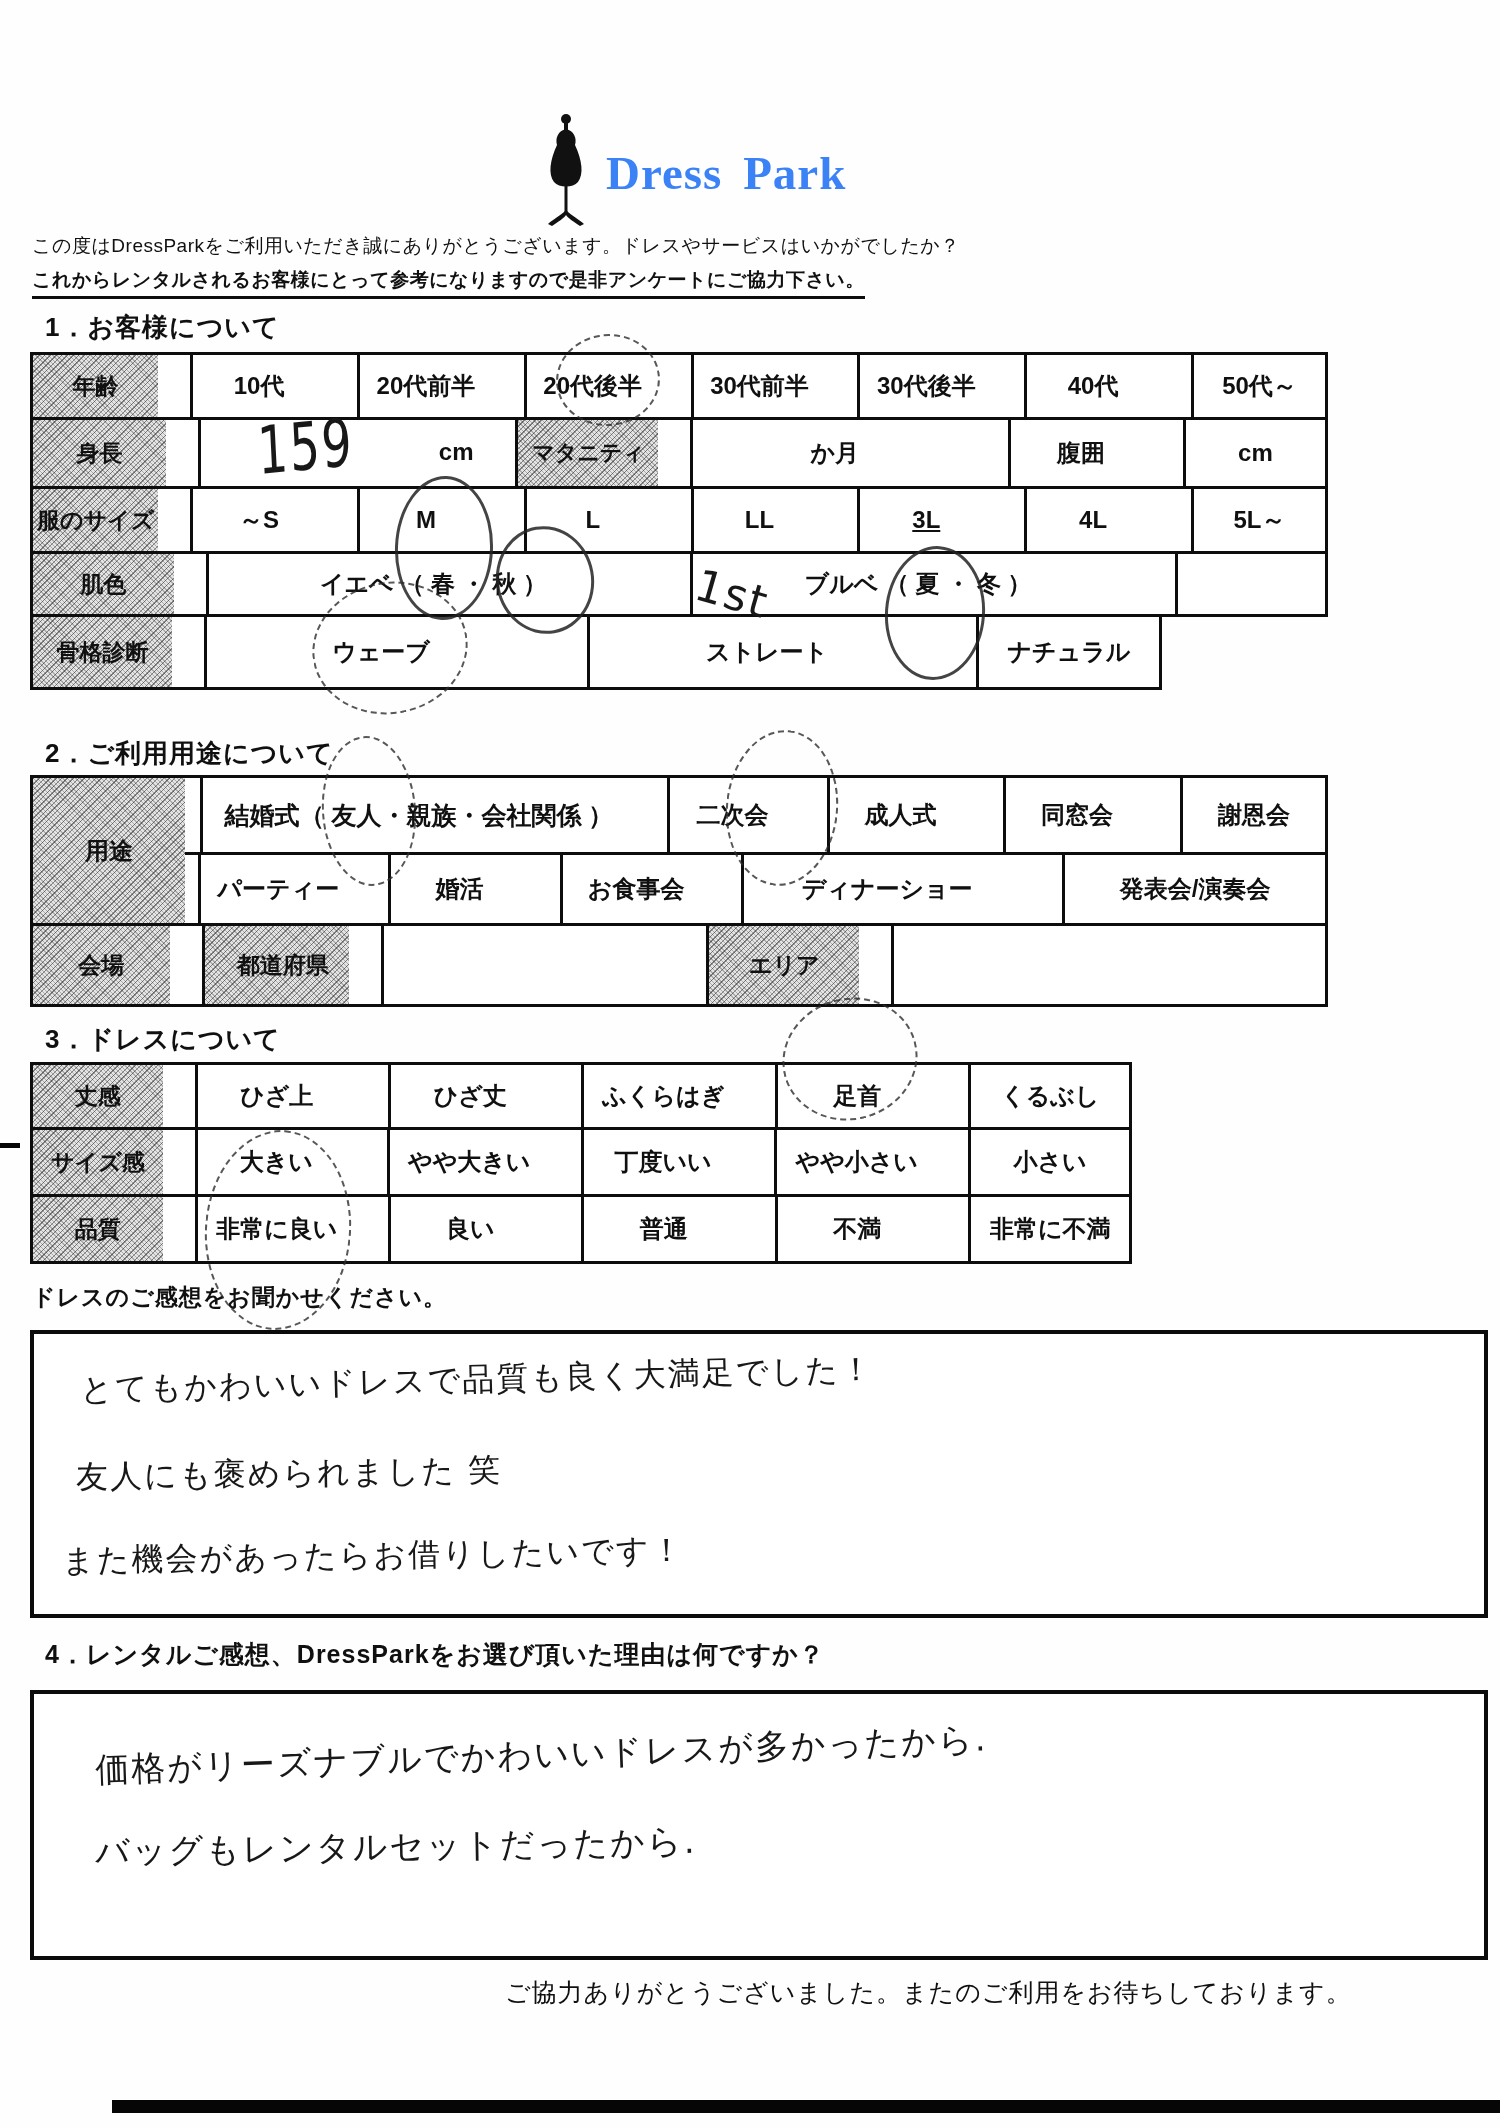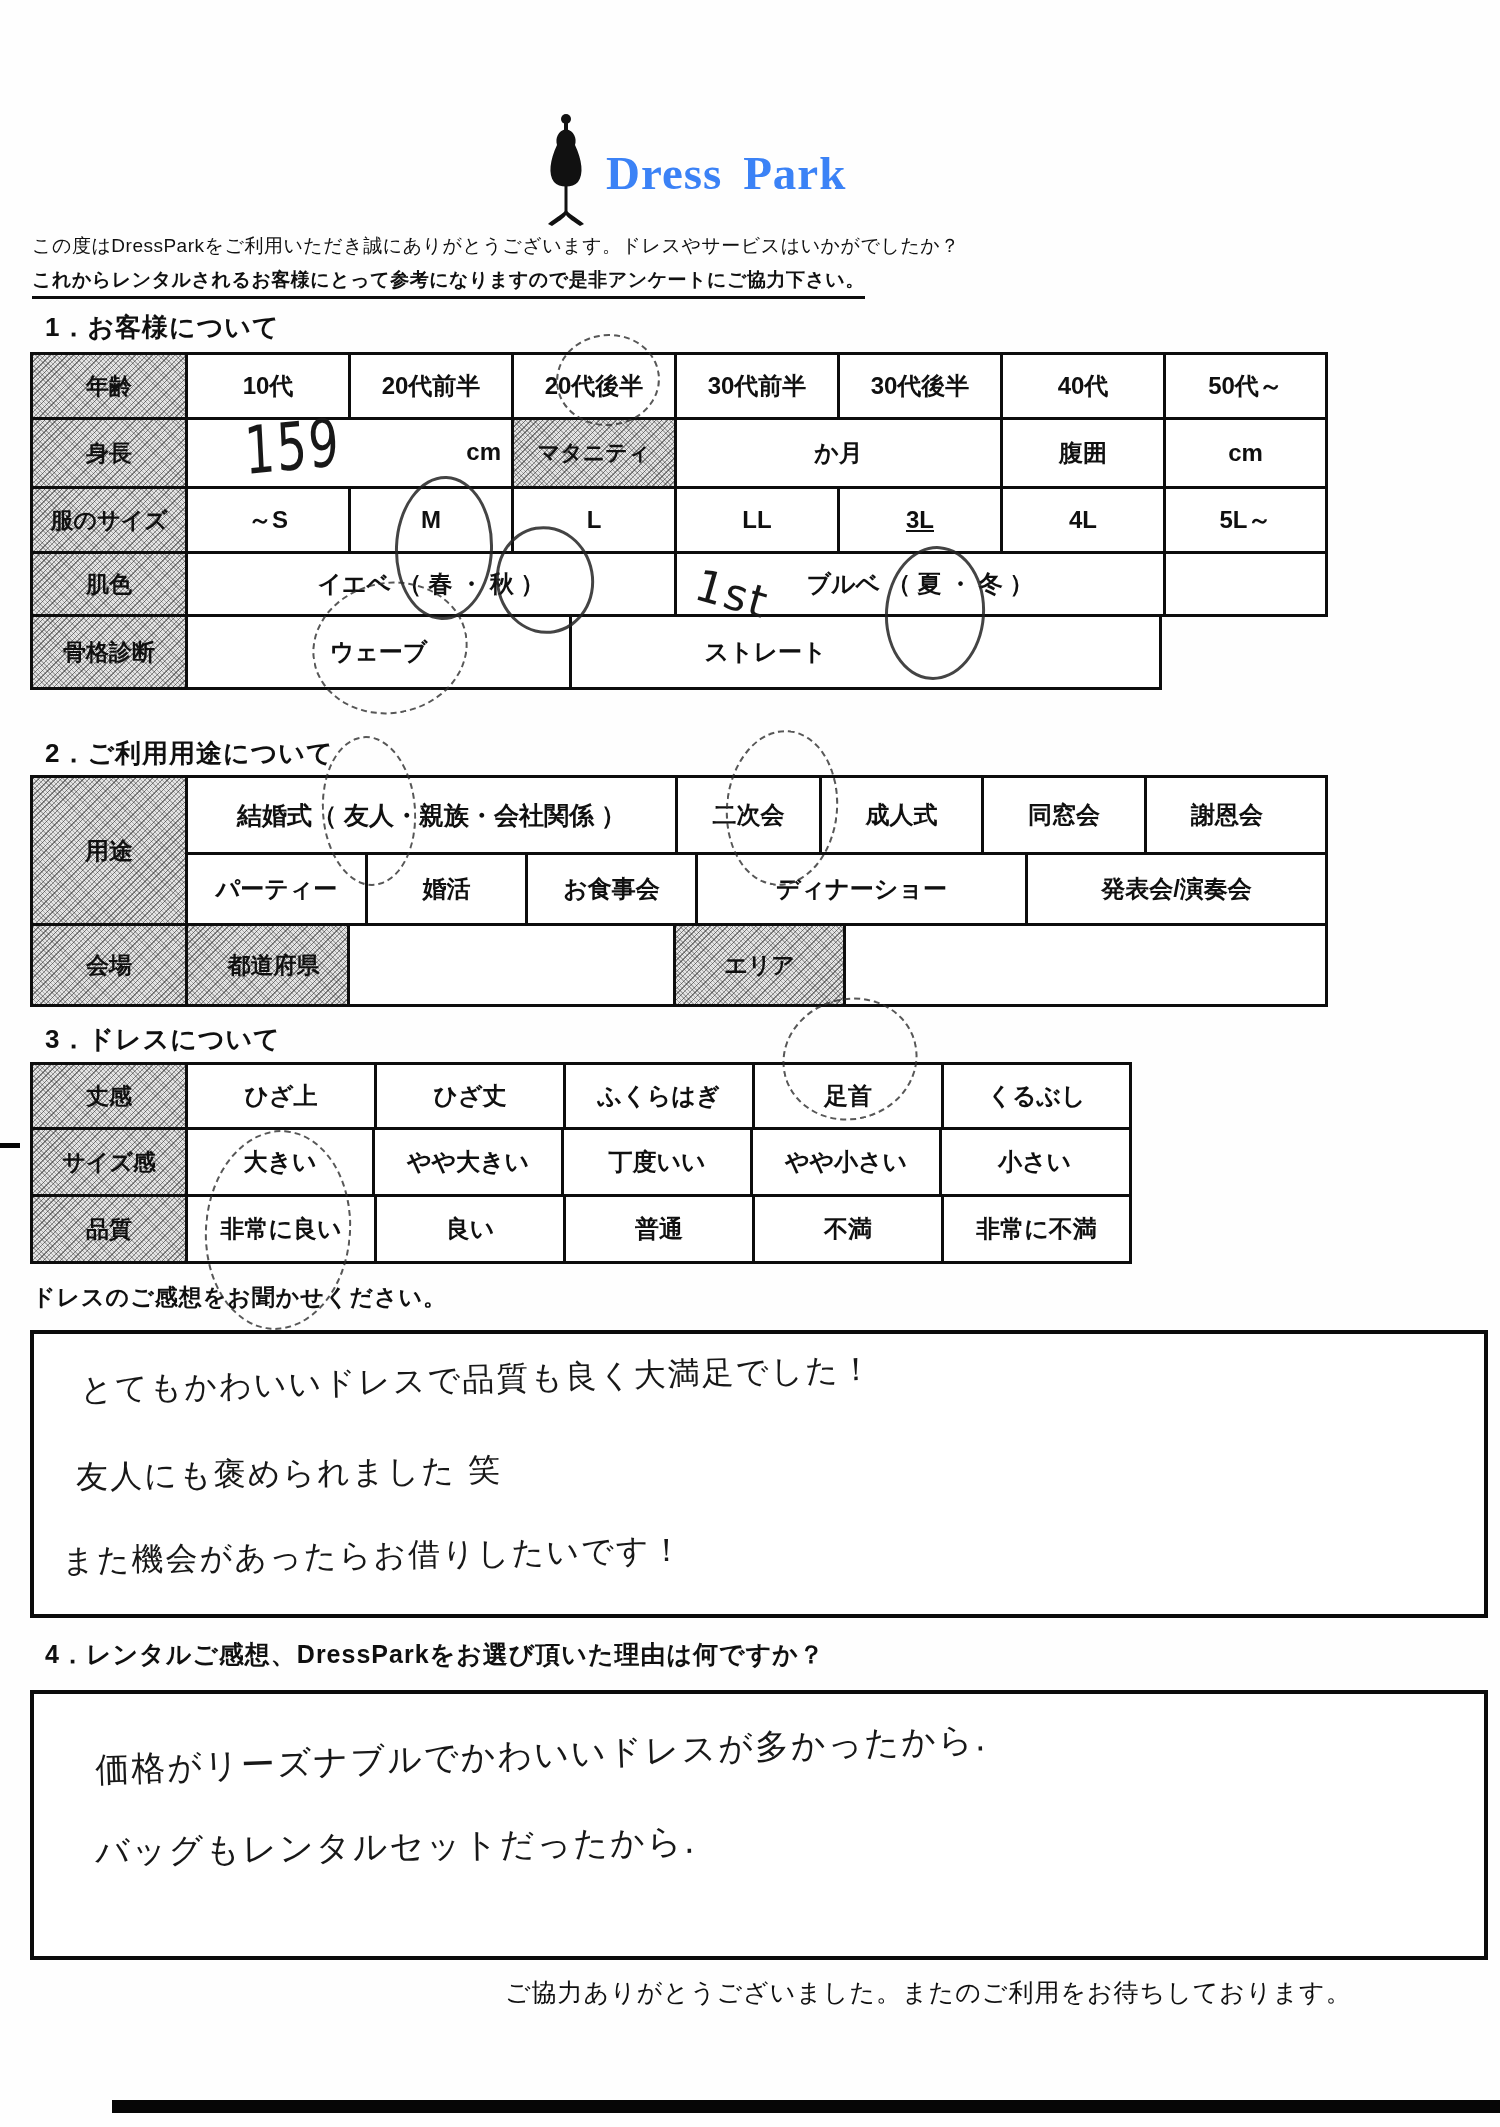--- a/index.html
+++ b/index.html
@@ -1,21 +1,21 @@
 <!DOCTYPE html>
 <html><head>
 <meta charset="utf-8">
 <style>
   html,body{margin:0;padding:0;background:#9a9a9a;}
   .page{position:relative;width:1500px;height:2127px;background:#fefefe;overflow:hidden;
         font-family:"Liberation Sans",sans-serif;color:#101010;}
   .abs{position:absolute;}
   .heading{position:absolute;font-weight:700;font-size:26px;letter-spacing:1px;white-space:nowrap;}
   .ptext{position:absolute;font-size:19px;letter-spacing:.5px;white-space:nowrap;}
-  .row{position:absolute;display:flex;border:3px solid #0d0d0d;background:#fff;box-sizing:border-box;}
+  .row{position:absolute;display:flex;border:3px solid #0d0d0d;background:#fff;box-sizing:border-box;gap:32px;}
   .cell{box-sizing:border-box;height:100%;display:flex;align-items:center;justify-content:center;
         font-weight:700;font-size:24px;white-space:pre;border-left:3px solid #0d0d0d;position:relative;}
   .cell.first{border-left:none;}
   .lbl{font-size:23px;}
   .hatch{background-color:#e4e4e4;
          background-image:repeating-linear-gradient(135deg,rgba(25,25,25,.5) 0 1px,rgba(255,255,255,0) 1px 4px),
                           repeating-linear-gradient(45deg,rgba(25,25,25,.28) 0 1px,rgba(255,255,255,0) 1px 3px);}
   .circ{position:absolute;border:3px solid rgba(35,35,35,.85);border-radius:50%;pointer-events:none;}
   .circ.dash{border-width:2px;border-style:dashed;border-color:rgba(45,45,45,.8);}
   .hand{position:absolute;font-family:"DejaVu Sans",sans-serif;color:#181818;white-space:nowrap;
@@ -92,20 +92,21 @@
     <div class="cell" style="width:489px;">
       <span>ブルベ （ </span><span>夏</span><span> ・ 冬 ）</span>
     </div>
     <div class="cell" style="width:162px;"></div>
   </div>
 
   <div class="row" style="left:30px;top:614px;width:1132px;height:76px;">
     <div class="cell first lbl hatch" style="width:152px;">骨格診断</div>
     <div class="cell" style="width:384px;">ウェーブ</div>
     <div class="cell" style="width:390px;">ストレート</div>
+    <div class="cell" style="width:200px;">ナチュラル</div>
   </div>
 
   <div class="heading" style="left:45px;top:736px;">2．ご利用用途について</div>
 
   <div class="row" style="left:30px;top:775px;width:1298px;height:80px;">
     <div class="cell first hatch" style="width:152px;"></div>
     <div class="cell" style="width:490px;font-size:25px;">
       <span>結婚式（ </span><span>友人</span><span>・親族・会社関係 ）</span>
     </div>
     <div class="cell" style="width:144px;">二次会</div>

